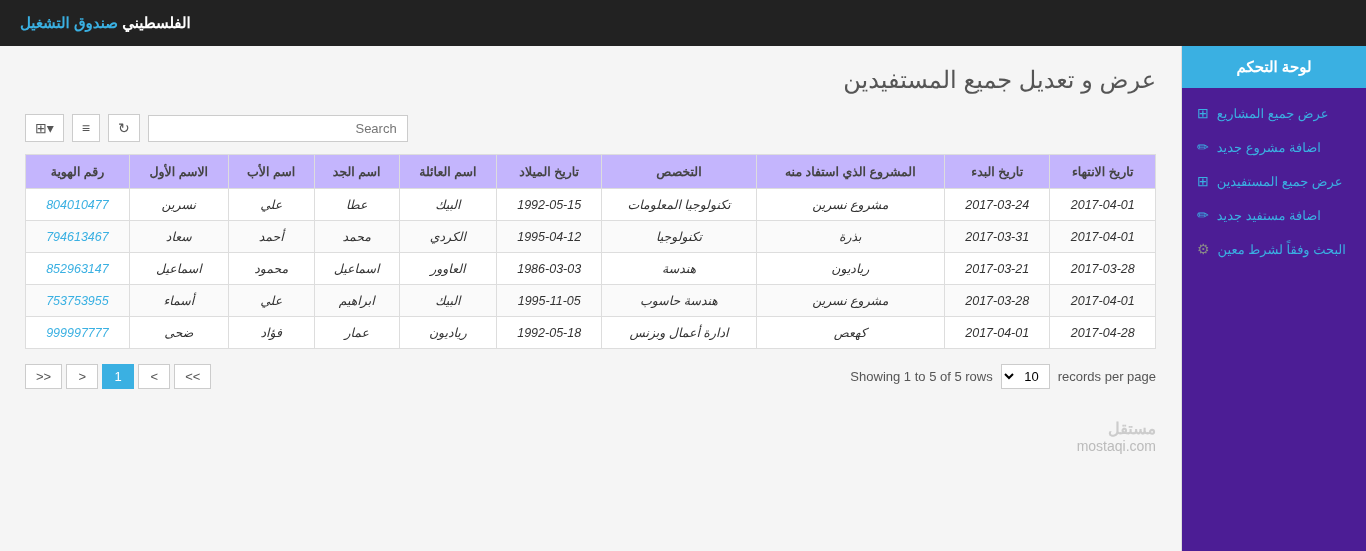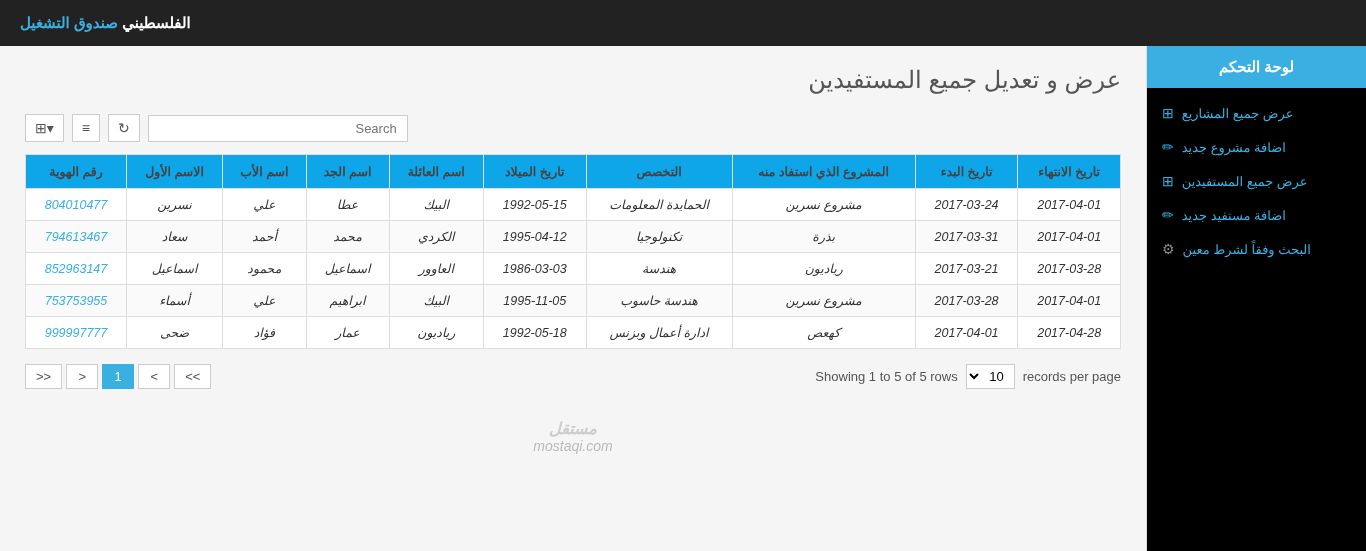--- a/index.html
+++ b/index.html
@@ -18,22 +18,22 @@
       justify-content: flex-end;
     }
     .top-header .brand-main { color: #fff; font-weight: bold; }
     .top-header .brand-accent { color: #3ab0e2; font-weight: bold; }
 
     
     .layout { display: flex; min-height: calc(100vh - 46px); }
 
     
     .sidebar {
-      width: 220px;
-      background: #000000;
+      width: 185px;
+      background: #4c1d95;
       border-left: 1px solid #ddd;
       flex-shrink: 0;
     }
     .sidebar-header {
       background: #3ab0e2;
       color: #fff;
       text-align: center;
       padding: 12px 10px;
       font-size: 15px;
       font-weight: bold;
@@ -94,21 +94,21 @@
     }
 
     
     .data-table {
       width: 100%;
       border-collapse: collapse;
       background: #fff;
       font-size: 12.5px;
     }
     .data-table th {
-      background: #0ea5e9;
+      background: #c4b5fd;
       border: 1px solid #ddd;
       padding: 9px 10px;
       text-align: center;
       color: #444;
       font-weight: bold;
       white-space: nowrap;
     }
     .data-table td {
       border: 1px solid #ddd;
       padding: 8px 10px;
@@ -143,25 +143,24 @@
       cursor: pointer;
       font-size: 13px;
       color: #555;
       min-width: 32px;
       text-align: center;
     }
     .page-btn.active { background: #3ab0e2; color: #fff; border-color: #3ab0e2; }
 
     
     .watermark {
-      text-align: center;
+      text-align: right;
       color: #bbb;
       font-size: 14px;
       margin-top: 30px;
-      font-style: italic;
     }
     .watermark-ar { color: #ccc; font-size: 16px; font-weight: bold; }
   </style>
 </head>
 <body>
 
 <div class="top-header">
   <span class="brand-main">الفلسطيني</span>
   &nbsp;
   <span class="brand-accent">صندوق التشغيل</span>
@@ -227,21 +226,21 @@
           <th>اسم الأب</th>
           <th>الاسم الأول</th>
           <th>رقم الهوية</th>
         </tr>
       </thead>
       <tbody id="table-body">
       <tr>
             <td>2017-04-01</td>
             <td>2017-03-24</td>
             <td>مشروع نسرين</td>
-            <td>الحمايدة المعلومات</td>
+            <td>تكنولوجيا المعلومات</td>
             <td>1992-05-15</td>
             <td>البيك</td>
             <td>عطا</td>
             <td>علي</td>
             <td>نسرين</td>
             <td><a class="id-link" href="#">804010477</a></td>
           </tr>
           <tr>
             <td>2017-04-01</td>
             <td>2017-03-31</td>

